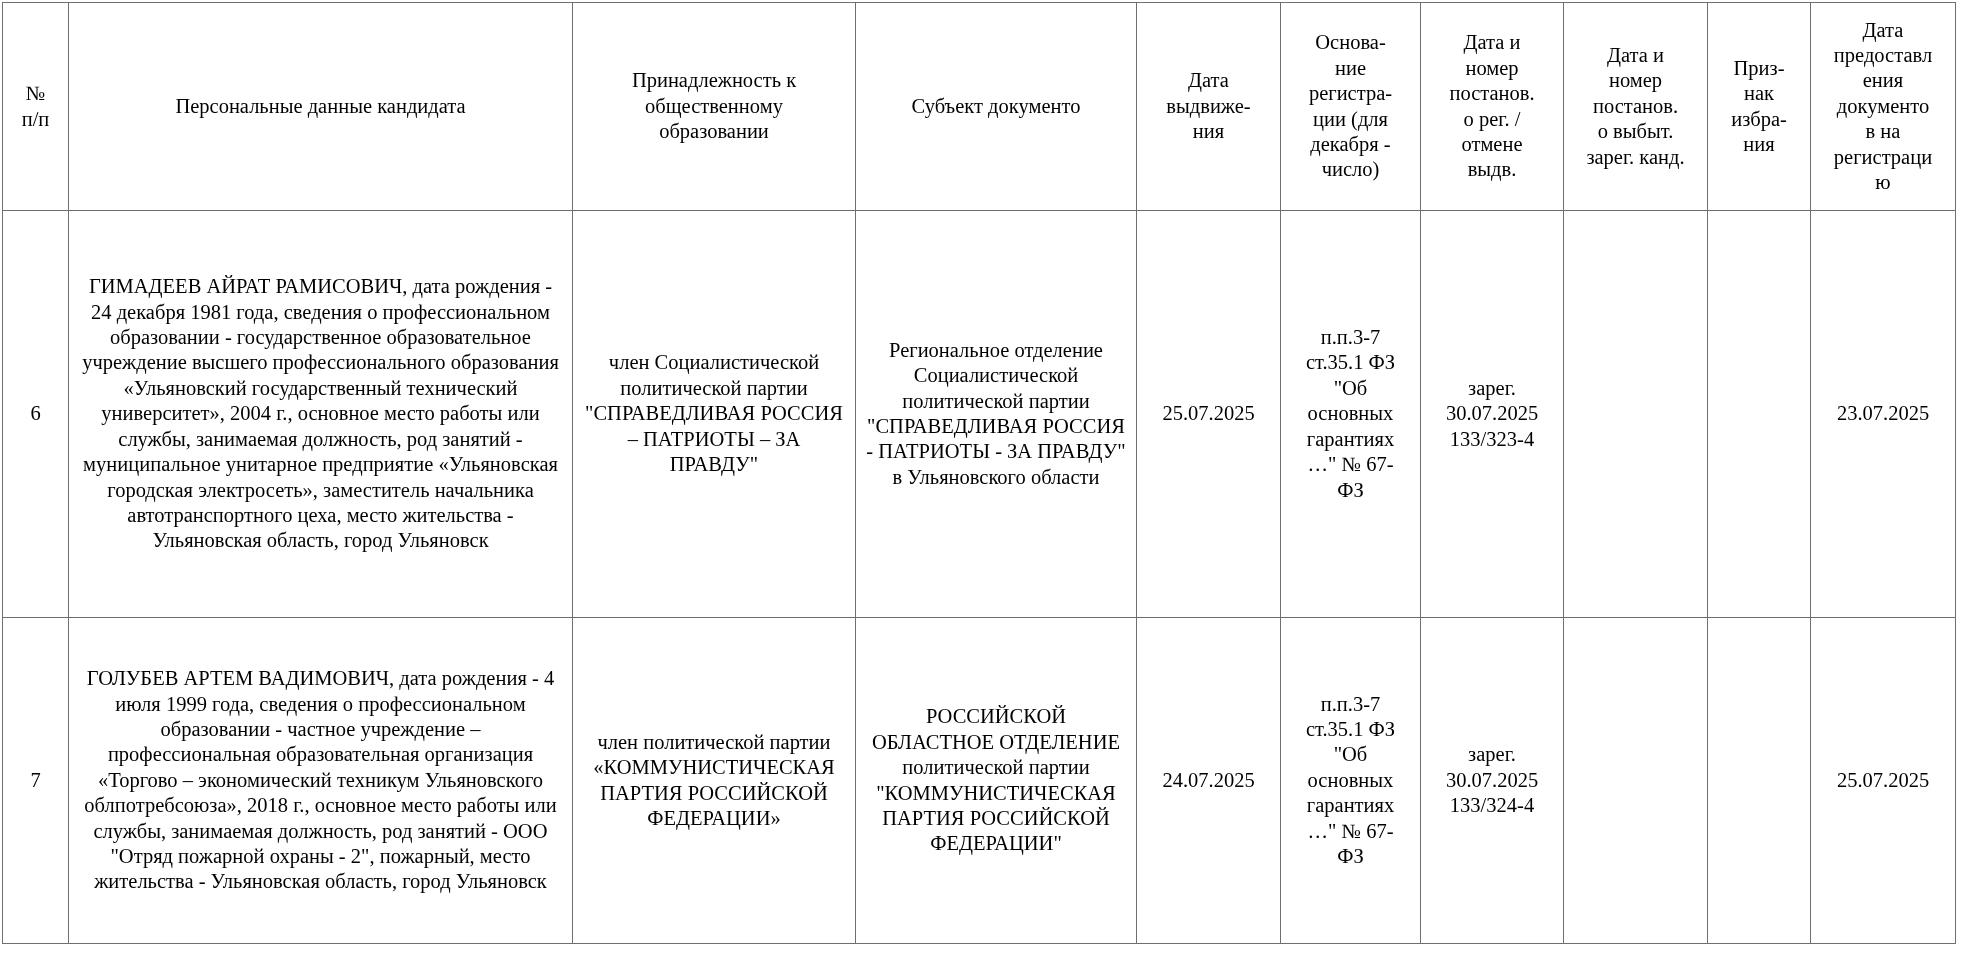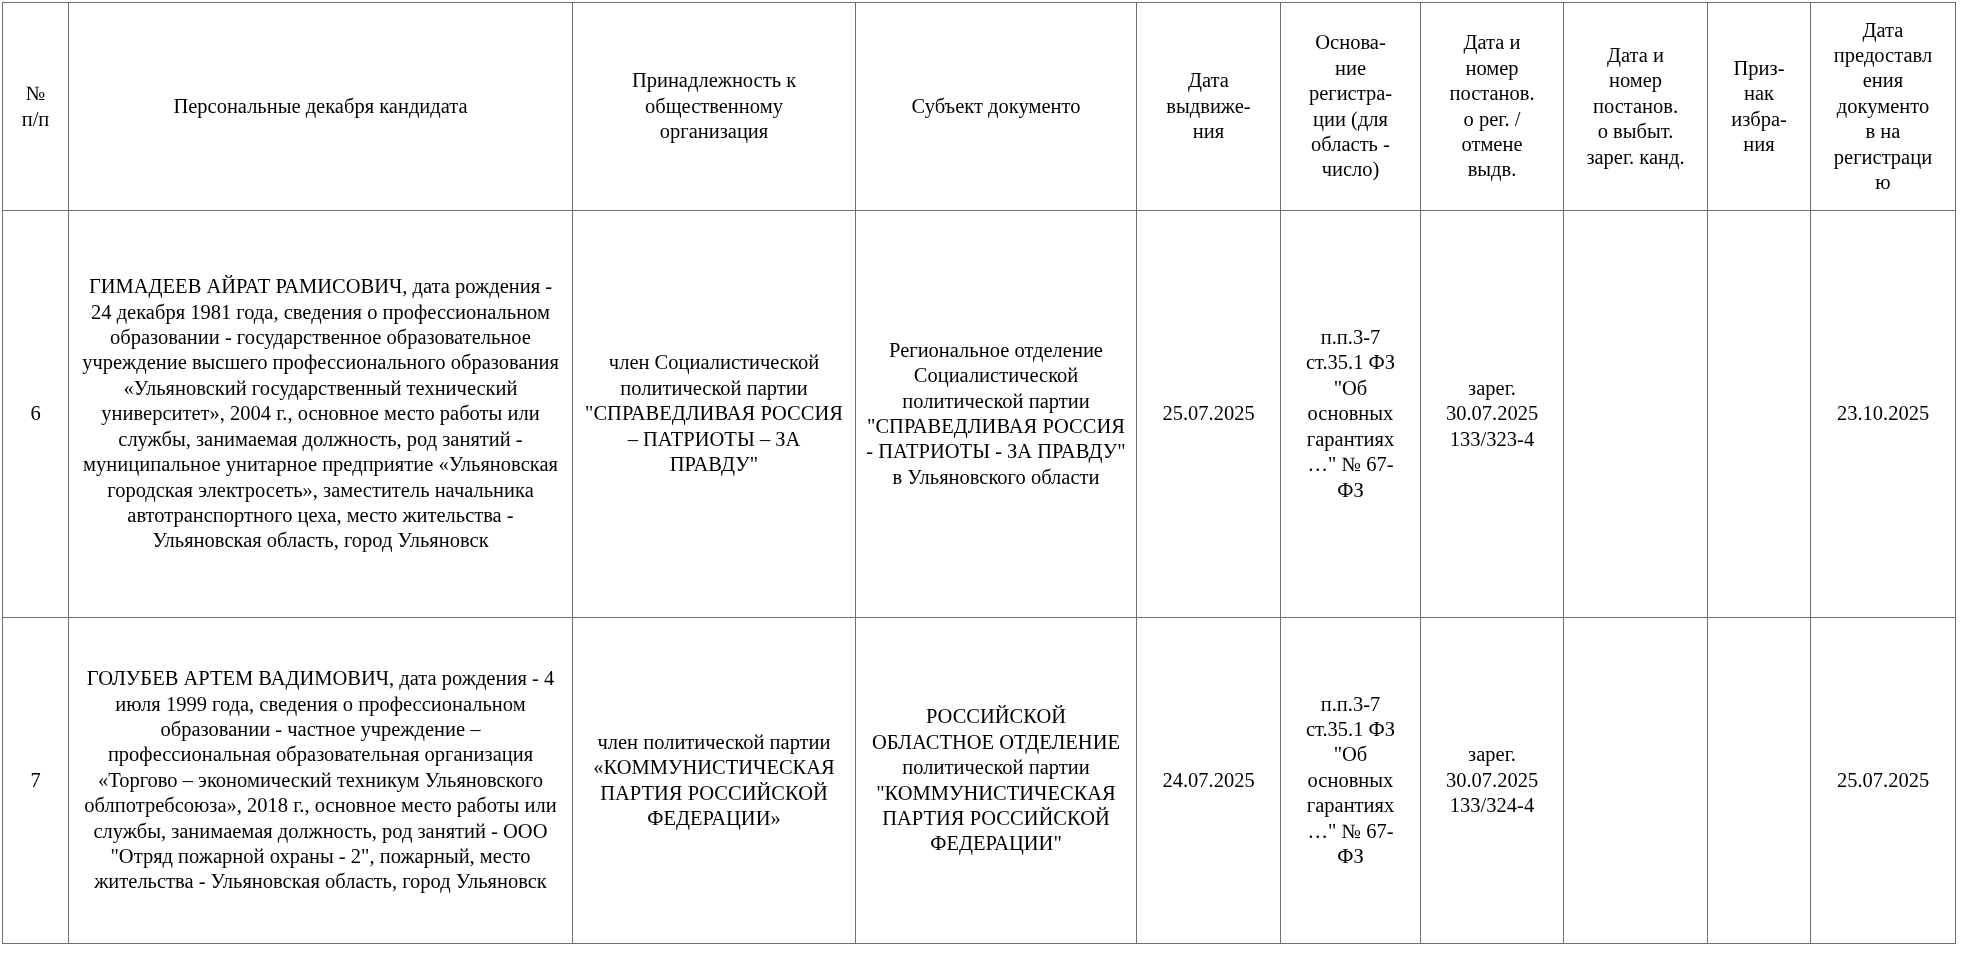--- a/index.html
+++ b/index.html
@@ -76,33 +76,33 @@
       <col class="c6">
         <col class="c7">
         <col class="c8">
         <col class="c9">
         <col class="c10">
     </colgroup>
     <thead>
       <tr class="header-row">
         <th>№
 п/п</th>
-        <th>Персональные декабря кандидата</th>
+        <th>Персональные данные кандидата</th>
         <th>Принадлежность к
 общественному
-организация</th>
+образовании</th>
         <th>Субъект документо</th>
         <th>Дата
 выдвиже-
 ния</th>
         <th>Основа-
 ние
 регистра-
 ции (для
-область -
+декабря -
 число)</th>
         <th>Дата и
 номер
 постанов.
 о рег. /
 отмене
 выдв.</th>
         <th>Дата и
 номер
 постанов.
@@ -133,21 +133,21 @@
 "Об
 основных
 гарантиях
 …" № 67-
 ФЗ</td>
         <td class="pre">зарег.
 30.07.2025
 133/323-4</td>
         <td></td>
         <td></td>
-        <td>23.10.2025</td>
+        <td>23.07.2025</td>
       </tr>
       <tr class="data-row-7">
         <td>7</td>
         <td class="cell-personal">ГОЛУБЕВ АРТЕМ ВАДИМОВИЧ, дата рождения - 4 июля 1999 года, сведения о профессиональном образовании - частное учреждение – профессиональная образовательная организация «Торгово – экономический техникум Ульяновского облпотребсоюза», 2018 г., основное место работы или службы, занимаемая должность, род занятий - ООО "Отряд пожарной охраны - 2", пожарный, место жительства - Ульяновская область, город Ульяновск</td>
         <td>член политической партии «КОММУНИСТИЧЕСКАЯ ПАРТИЯ РОССИЙСКОЙ ФЕДЕРАЦИИ»</td>
         <td>РОССИЙСКОЙ ОБЛАСТНОЕ ОТДЕЛЕНИЕ политической партии "КОММУНИСТИЧЕСКАЯ ПАРТИЯ РОССИЙСКОЙ ФЕДЕРАЦИИ"</td>
         <td>24.07.2025</td>
         <td class="pre">п.п.3-7
 ст.35.1 ФЗ
 "Об

